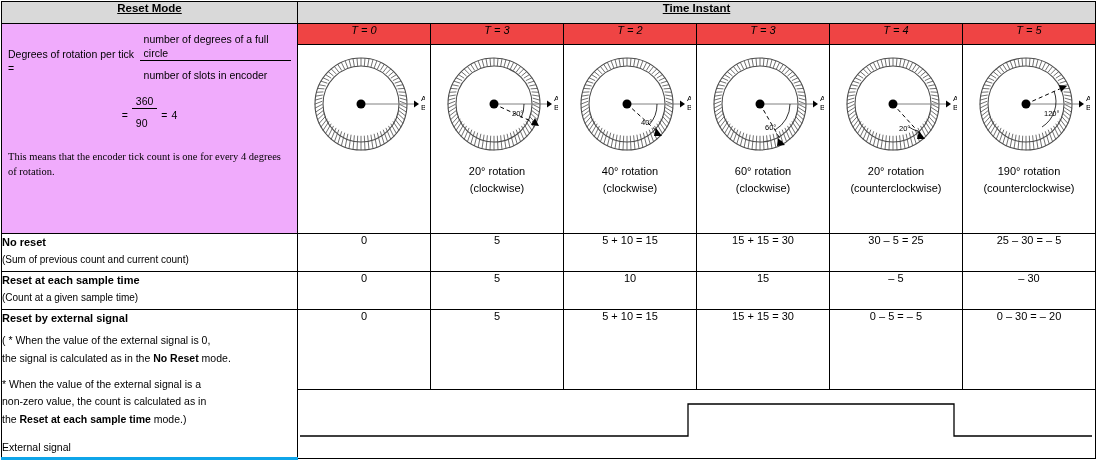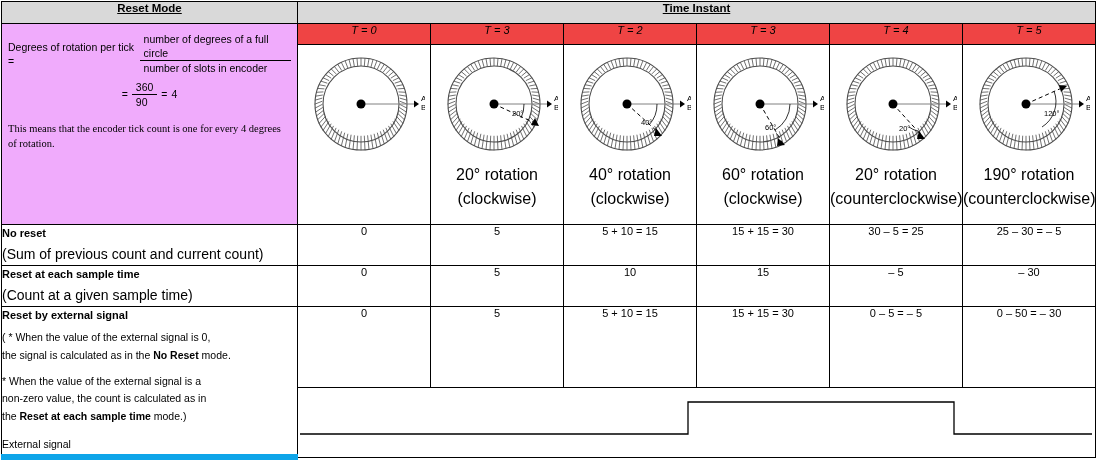--- a/index.html
+++ b/index.html
@@ -41,42 +41,42 @@
     height:21px;
     vertical-align:middle;
   }
   .sub i{font-style:italic;}
   .lbl-cell{
     padding:8px 6px 6px 6px;
     font-size:10.5px;
     line-height:1.35;
   }
   .row-title{font-weight:bold;font-size:11px;}
-  .row-sub{font-size:14px;}
+  .row-sub{font-size:10px;}
   .num-cell{
     text-align:center;
     vertical-align:middle;
     font-size:11px;
   }
   .enc-cell{
     text-align:center;
     vertical-align:top;
     padding-top:6px;
   }
   .cap{
     text-align:center;
-    font-size:16px;
+    font-size:11px;
     line-height:1.5;
   }
   .frac{
     display:inline-block;
     vertical-align:middle;
   }
   .frac .top{display:block;padding:0 4px;}
-  .frac .bot{display:block;border-top:1px solid #000;padding:0 4px;}
+  .frac .bot{display:block;border-top:1px solid #000;padding:7px 4px;}
   .fline{display:flex;align-items:center;justify-content:flex-start;gap:4px;}
   .fline2{display:flex;align-items:center;justify-content:center;gap:4px;margin-top:4px;}
   .note{margin-top:12px;font-size:10.5px;line-height:1.45;font-family:Liberation Serif, serif;}
   .desc{font-size:10.5px;line-height:1.6;padding:5px 6px;}
   .sig-cell{padding:0;vertical-align:bottom;}
   svg{display:block;}
   .enc-wrap{display:flex;justify-content:center;align-items:flex-start;}
 </style>
 </head>
 <body>
@@ -326,39 +326,39 @@
     </td>
     <td class="num-cell">0</td>
     <td class="num-cell">5</td>
     <td class="num-cell">10</td>
     <td class="num-cell">15</td>
     <td class="num-cell">– 5</td>
     <td class="num-cell">– 30</td>
   </tr>
 
   <tr style="height:70px">
-    <td class="desc" rowspan="2" style="border-bottom:6px solid #0ea5e9;">
+    <td class="desc" rowspan="2" style="border-bottom:3px solid #0ea5e9;">
       <div class="row-title">Reset by external signal</div>
       <div style="margin-top:4px;line-height:1.7;">
         <div>( * When the value of the external signal is 0,</div>
         <div><span>the signal is calculated as in the </span><b>No Reset</b><span> mode.</span></div>
         <div style="height:8px"></div>
         <div>* When the value of the external signal is a</div>
         <div>non-zero value, the count is calculated as in</div>
         <div><span>the </span><b>Reset at each sample time</b><span> mode.)</span></div>
         <div style="height:10px"></div>
         <div>External signal</div>
       </div>
     </td>
     <td class="num-cell">0</td>
     <td class="num-cell">5</td>
     <td class="num-cell">5 + 10 = 15</td>
     <td class="num-cell">15 + 15 = 30</td>
     <td class="num-cell">0 – 5 = – 5</td>
-    <td class="num-cell">0 – 50 = – 30</td>
+    <td class="num-cell">0 – 30 = – 20</td>
   </tr>
 
   <tr style="height:60px">
     <td class="sig-cell" colspan="6">
       <svg width="796" height="58" viewBox="0 0 796 58">
         <polyline points="2,46 390,46 390,14 656,14 656,46 794,46" fill="none" stroke="#000000" stroke-width="1.3"></polyline>
       </svg>
     </td>
   </tr>
 

